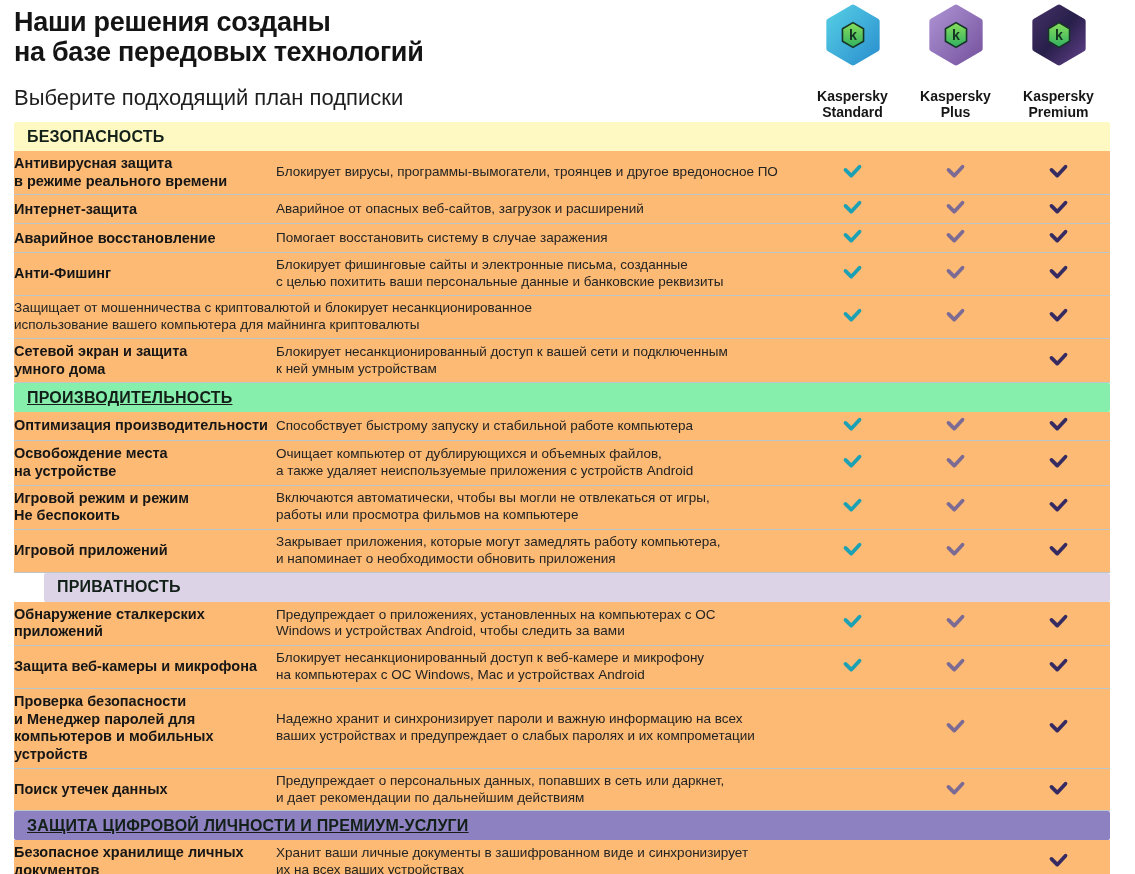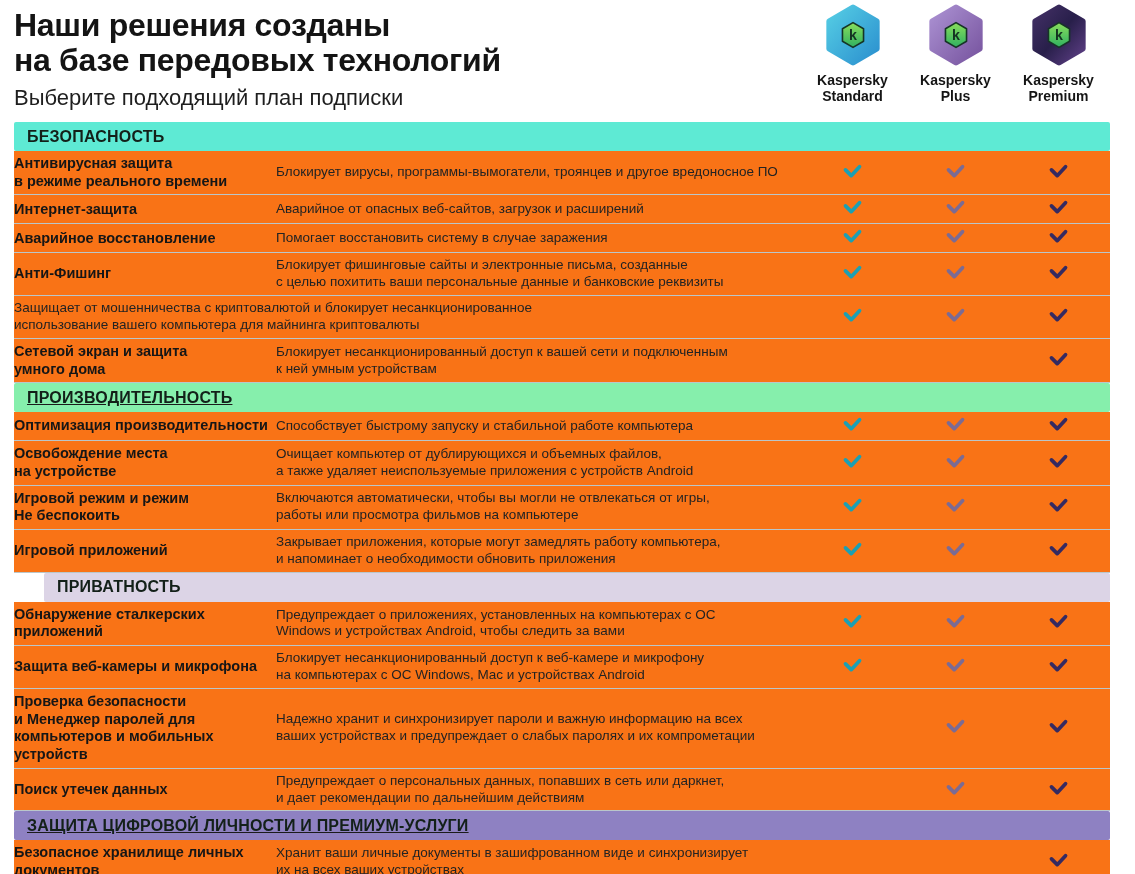--- a/index.html
+++ b/index.html
@@ -8,49 +8,49 @@
     width:1135px; height:874px; overflow:hidden;
     font-family:"Liberation Sans", sans-serif;
     color:#1b1b1b;
   }
   .page { position:relative; width:1135px; height:874px; }
 
   
   .hdr { position:relative; height:122px; }
   .title {
     position:absolute; left:14px; top:8px;
-    font-size:32px; font-weight:bold; line-height:1.1;
+    font-size:27px; font-weight:bold; line-height:1.1;
     letter-spacing:-0.3px; white-space:pre-line; color:#141414;
   }
   .subtitle {
     position:absolute; left:14px; top:85px;
     font-size:22px; color:#1e1e1e;
   }
   .plans { position:absolute; right:25px; top:4px; display:flex; }
   .plan-col { width:103px; display:flex; flex-direction:column; align-items:center; }
   .plan-logo { width:64px; height:62px; }
   .plan-label {
-    margin-top:2px; font-size:14px; font-weight:bold; line-height:1.15;
+    margin-top:18px; font-size:14px; font-weight:bold; line-height:1.15;
     text-align:center; white-space:pre-line; color:#151515;
   }
 
   
   .table { margin:0 25px 0 14px; }
   .sec-bar {
     height:29px; display:flex; align-items:center;
     padding-left:13px; border-radius:2px;
   }
   .sec-title {
     font-size:16px; font-weight:bold; letter-spacing:0.2px; color:#132019;
   }
   .row {
     display:flex; align-items:center;
     min-height:25px; padding:4px 0;
     border-bottom:1px solid #bac6ca;
-    background:#f97316;
+    background:#fdba74;
   }
   .cell-name {
     flex:none; width:262px; padding-right:8px;
     font-size:14.5px; font-weight:bold; line-height:1.22;
     white-space:pre-line; color:#161616;
   }
   .cell-desc {
     flex:1; padding-right:6px;
     font-size:13.5px; line-height:1.25;
     white-space:pre-line; color:#232323;
@@ -123,21 +123,21 @@
       <polygon points="50,6 88,28 88,72 50,94 12,72 12,28" fill="url(#lg2)" stroke="url(#lg2)" stroke-width="10" stroke-linejoin="round"></polygon>
       <polygon points="50,30 67,40 67,60 50,70 33,60 33,40" fill="url(#ig2)" stroke="#163526" stroke-width="2.6" stroke-linejoin="round"></polygon>
       <text x="50" y="58.5" text-anchor="middle" font-size="23" font-weight="bold" font-family="Liberation Sans, sans-serif" fill="#143321">k</text>
     </svg></span>
           <div class="plan-label">Kaspersky
 Premium</div>
         </div>
       </div>
   </div>
   <div class="table">
-      <div class="sec-bar" style="background: #5eead4; align-items: center;">
+      <div class="sec-bar" style="background: #fef9c3; align-items: center;">
         <span class="sec-title">БЕЗОПАСНОСТЬ</span>
       </div>
       <div class="row">
         <div class="cell-name">Антивирусная защита
 в режиме реального времени</div>
         <div class="cell-desc">Блокирует вирусы, программы-вымогатели, троянцев и другое вредоносное ПО</div>
         <div class="cell-check">
           <span><svg viewBox="0 0 24 20" width="21" height="16">
             <path d="M3.2 8.6 L10.4 15.8 L20.8 4.6" fill="none" stroke="#1ba0b4" stroke-width="4.6" stroke-linecap="round" stroke-linejoin="round"></path>
           </svg></span>

